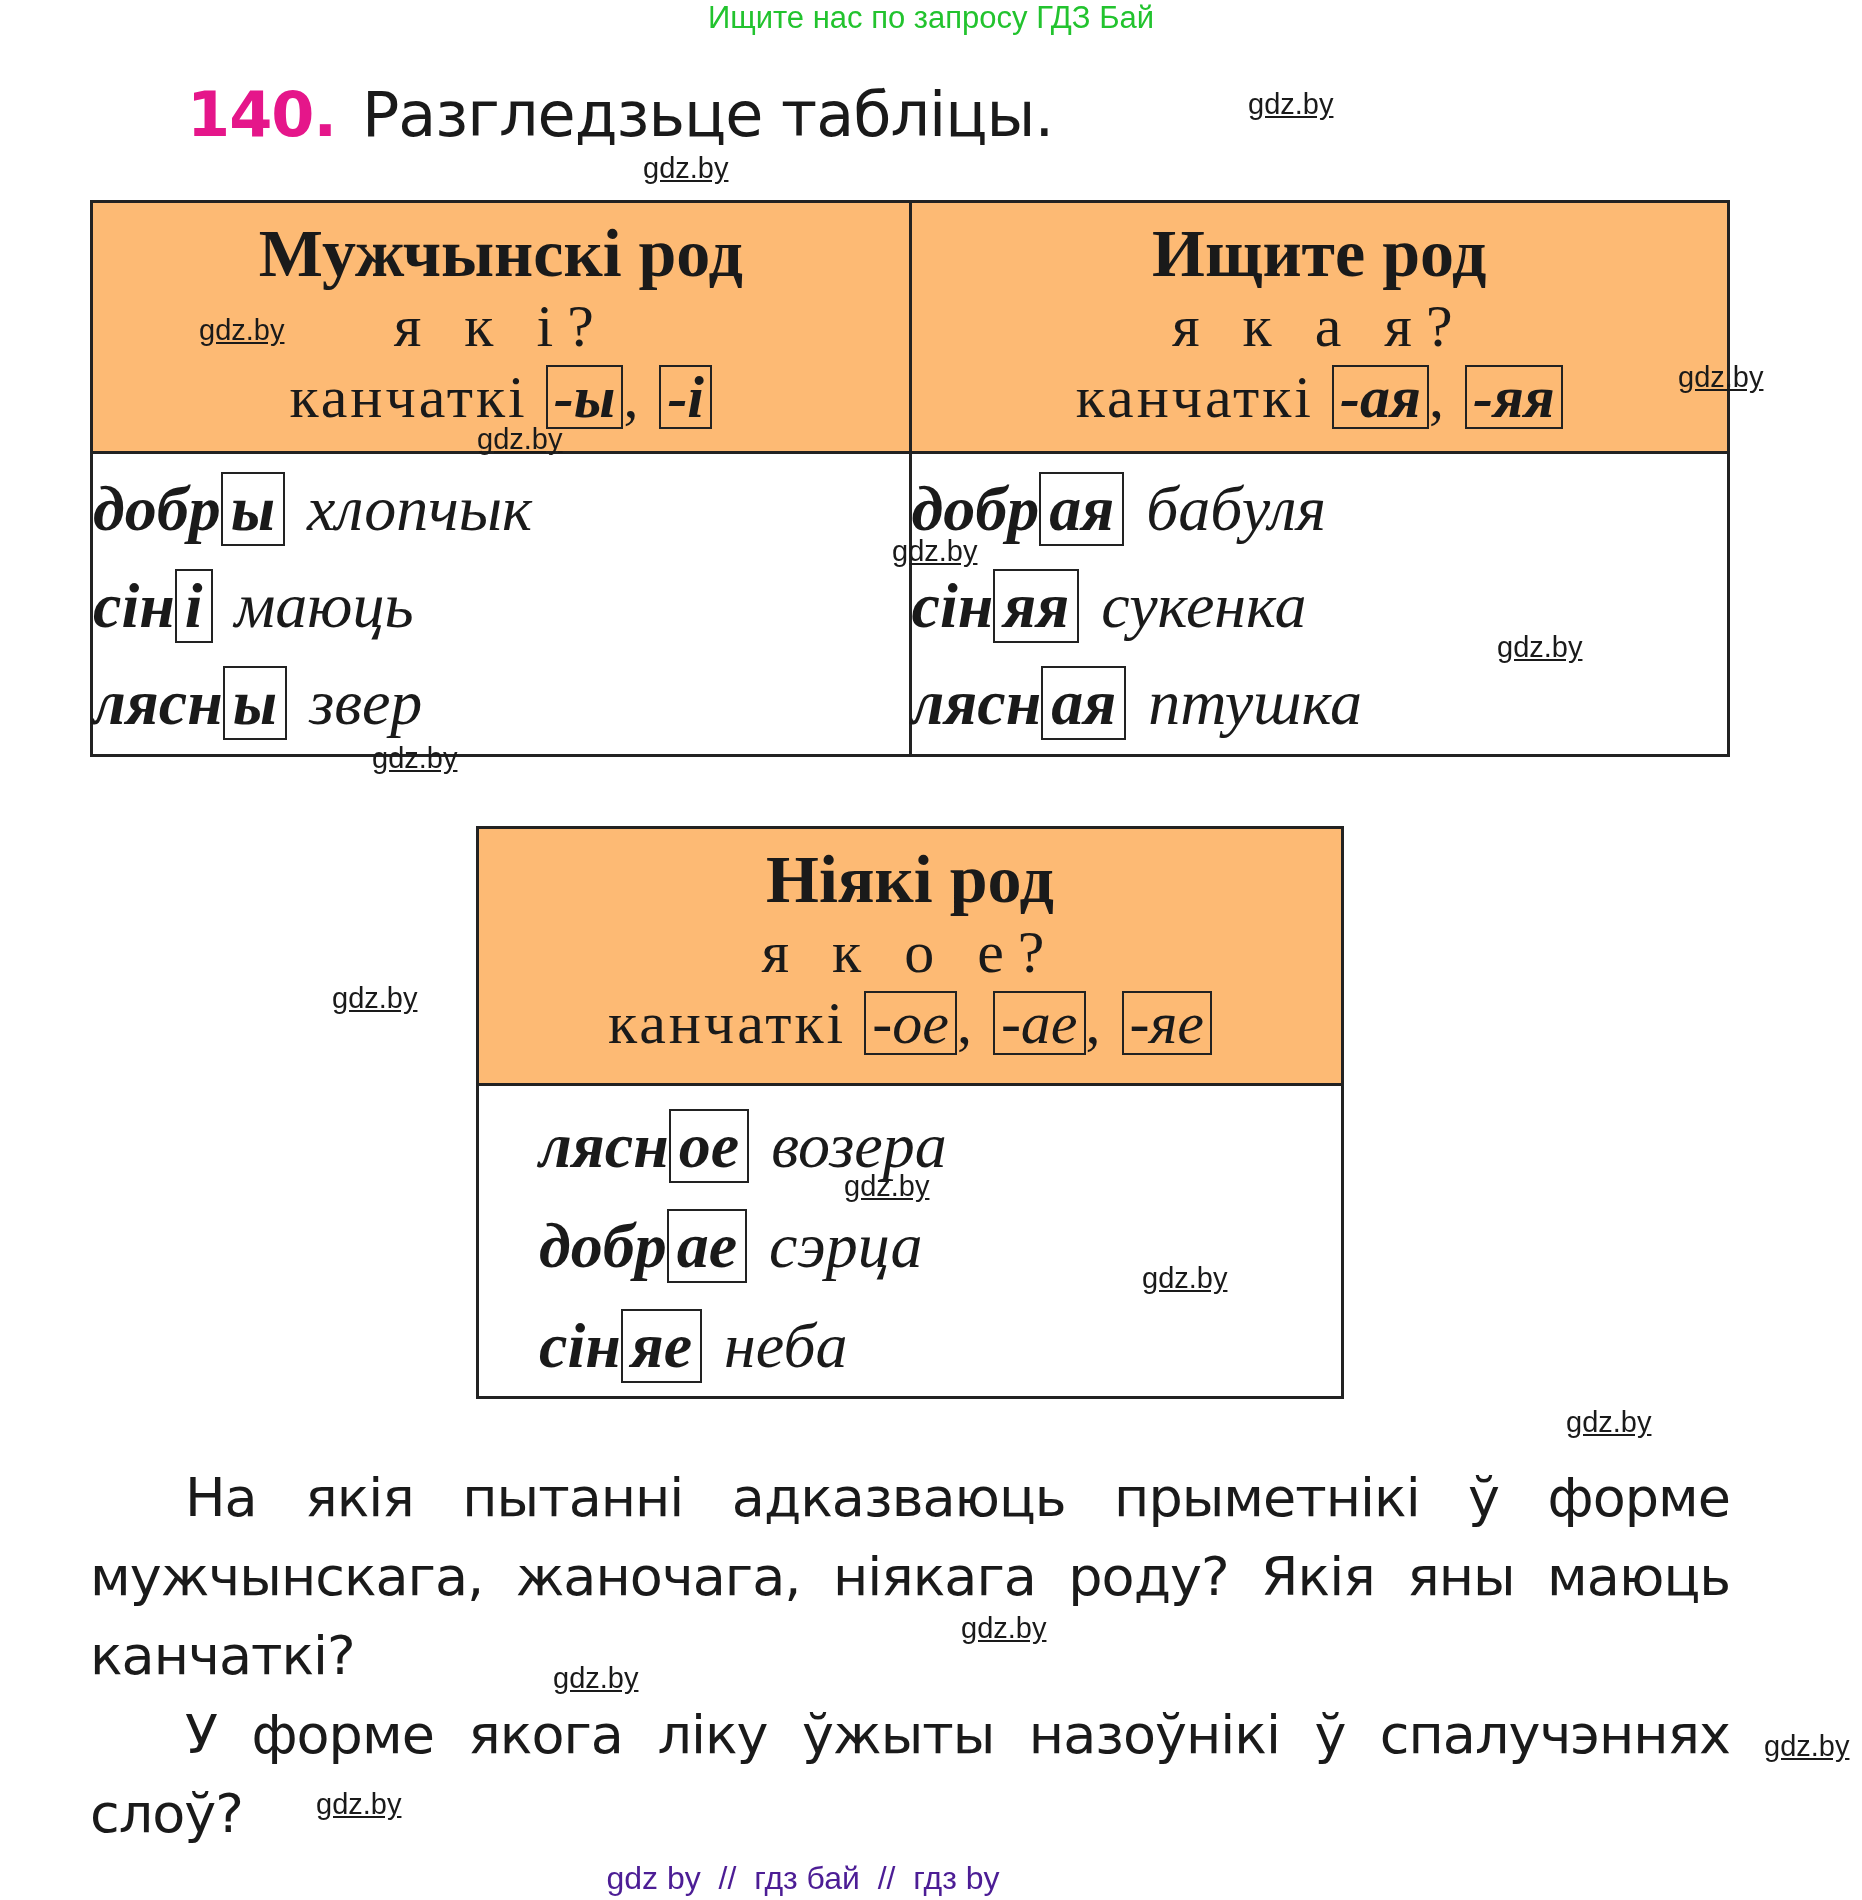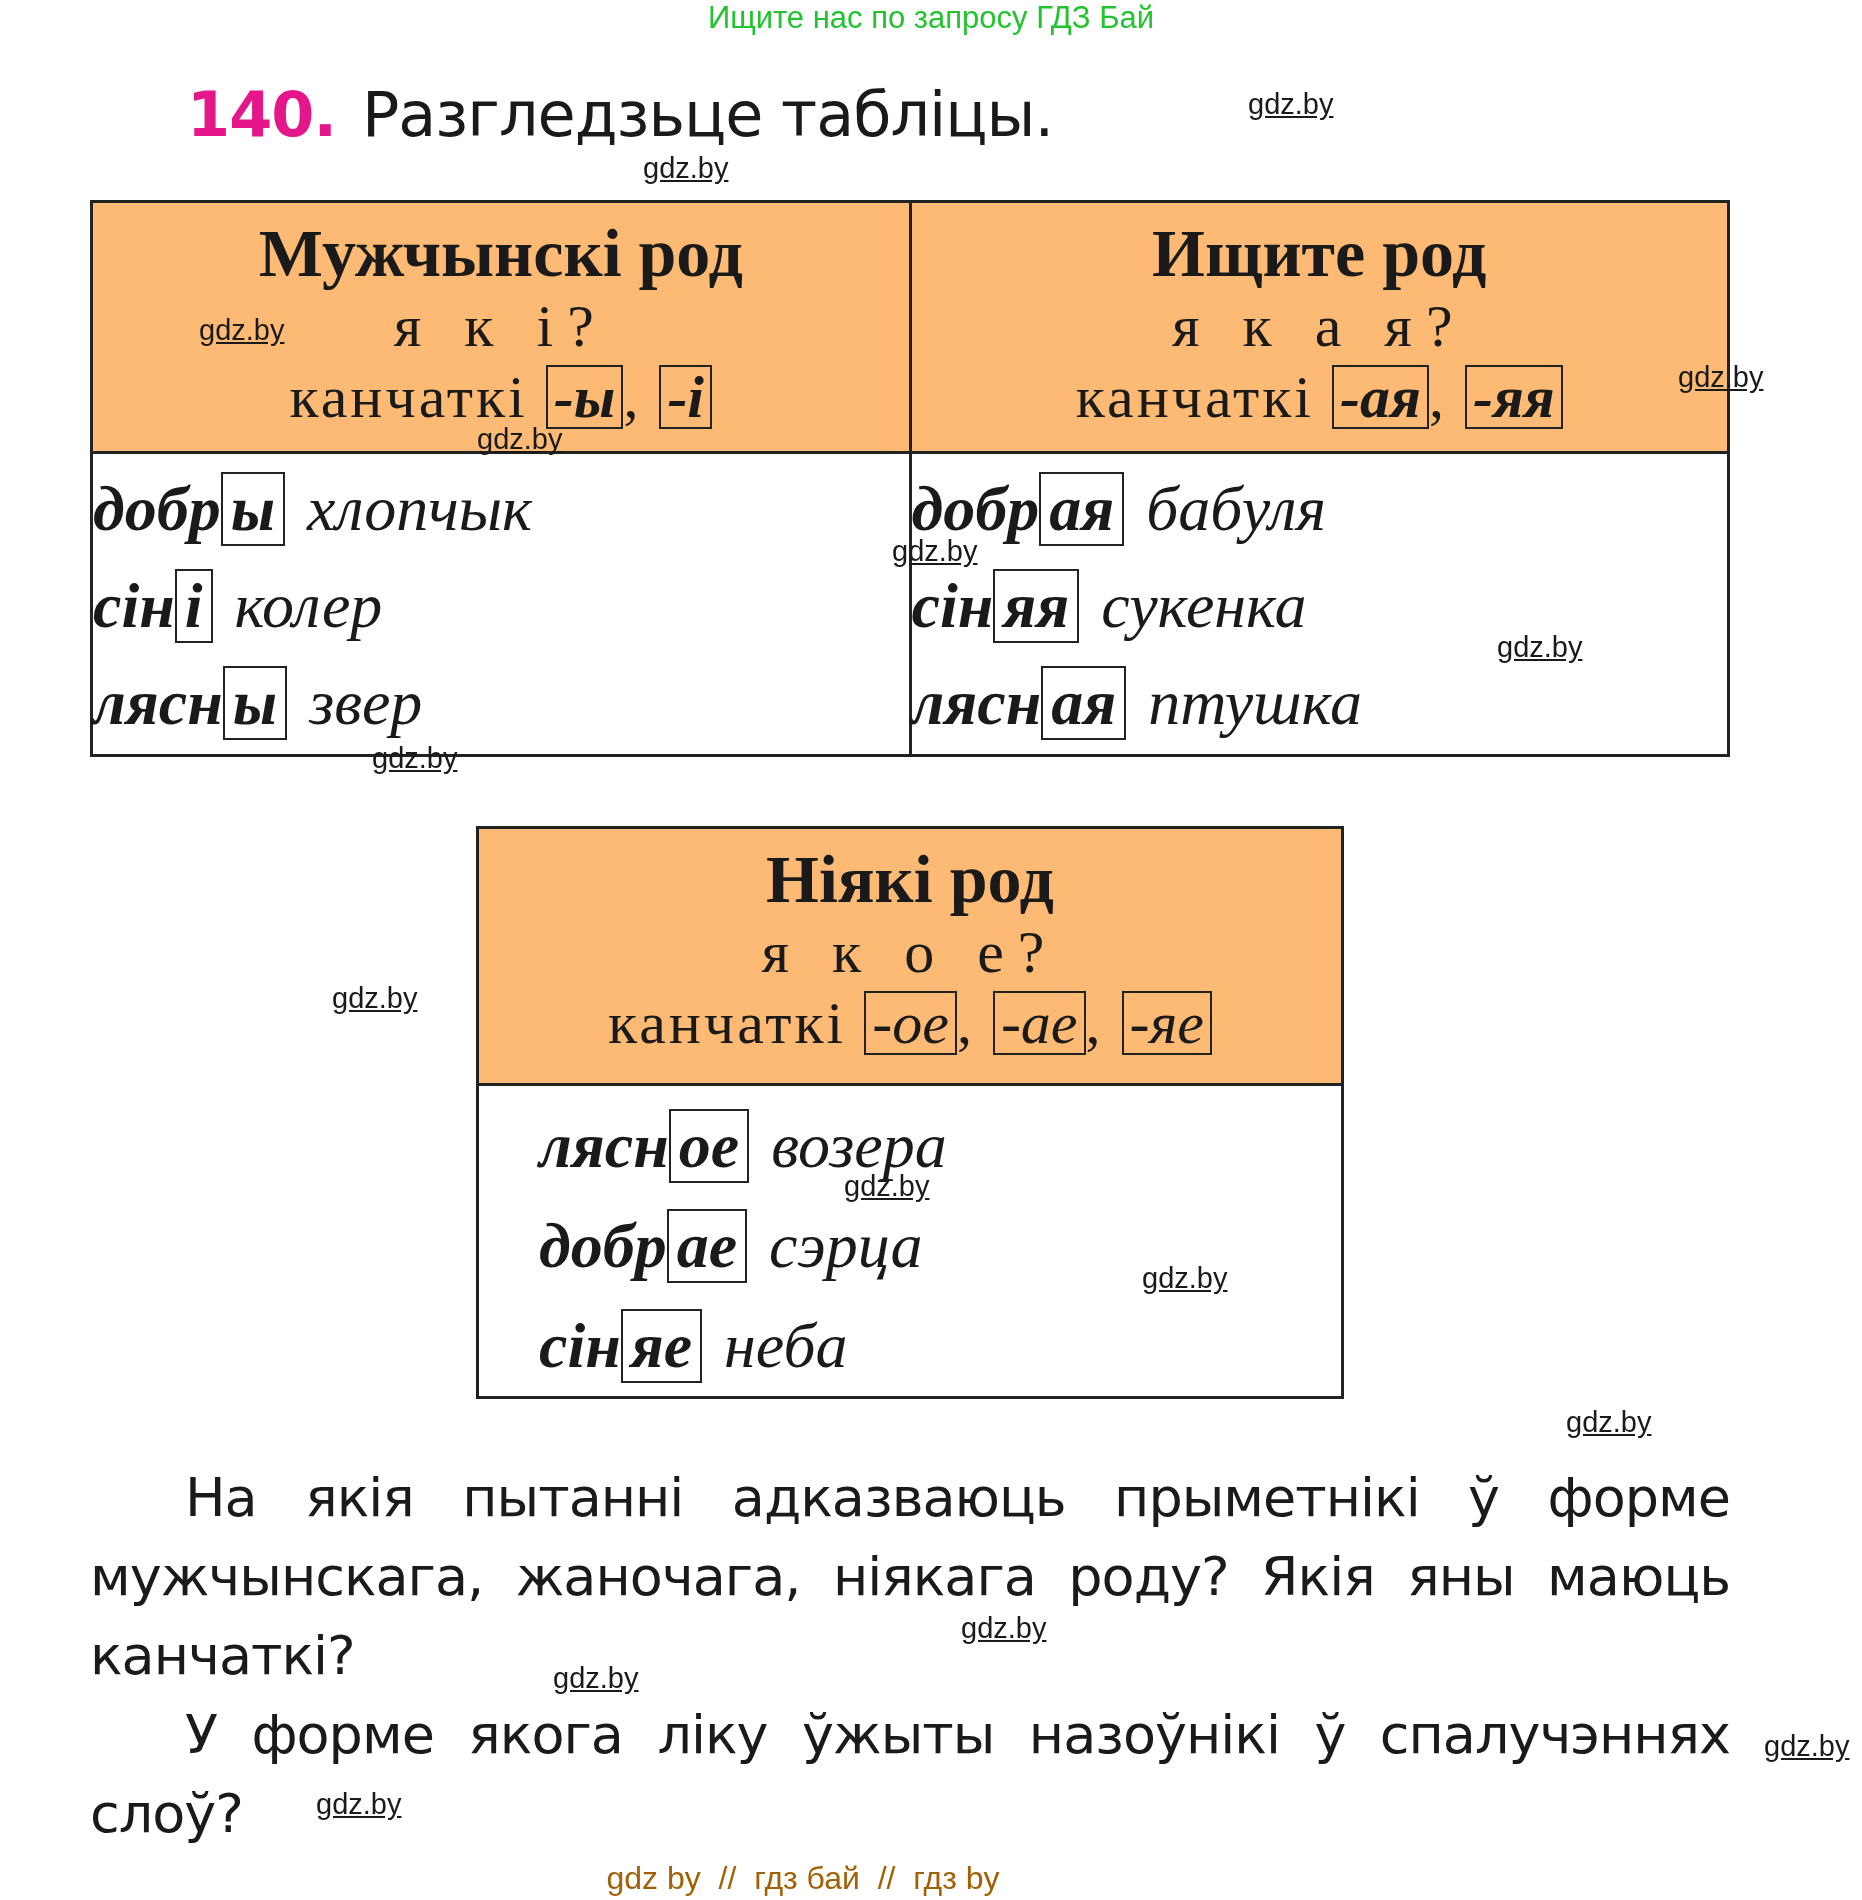--- a/index.html
+++ b/index.html
@@ -17,21 +17,21 @@
   .hdr-end { font-size:60px; line-height:72px; letter-spacing:3px; }
   .endbox { display:inline-block; border:2px solid #222; font-style:italic; font-weight:bold; padding:0 6px; line-height:60px; letter-spacing:0; }
   .endbox.light { font-weight:normal; }
   .body-cell { font-family:"Liberation Serif", serif; font-size:64px; padding-left:58px; }
   .ex-row { height:97px; line-height:97px; white-space:nowrap; font-style:italic; }
   .stem { font-weight:bold; }
   .box { display:inline-block; border:2px solid #222; font-weight:bold; padding:0 8px; line-height:70px; margin-right:22px; }
   .noun { font-weight:normal; }
   .para { left:90px; width:1640px; font-family:"DejaVu Sans", sans-serif; font-size:54px; line-height:79px; text-align:justify; letter-spacing:-1px; }
   .para p { margin:0; text-indent:95px; }
-  .footer { left:0; width:1606px; top:1860px; text-align:center; font-size:32px; color:#a16207; white-space:pre; }
+  .footer { left:0; width:1606px; top:1860px; text-align:center; font-size:32px; color:#4c1d95; white-space:pre; }
 </style>
 </head>
 <body>
 
 <div class="abs banner">Ищите нас по запросу ГДЗ Бай</div>
 
 <div class="abs ex-title">
   <span class="ex-num">140.</span><span>Разгледзьце табліцы.</span>
 </div>
 
@@ -53,21 +53,21 @@
       <div class="hdr-end">
         <span>канчаткі</span>
         <span class="endbox">-ая</span>,
         <span class="endbox">-яя</span>
       </div>
     </td>
   </tr>
   <tr style="height:303px;">
     <td class="body-cell" style="padding-top:6px;margin-left:38px;">
       <div class="ex-row"><span class="stem">добр</span><span class="box">ы</span><span class="noun">хлопчык</span></div>
-      <div class="ex-row"><span class="stem">сін</span><span class="box">і</span><span class="noun">колер</span></div>
+      <div class="ex-row"><span class="stem">сін</span><span class="box">і</span><span class="noun">маюць</span></div>
       <div class="ex-row"><span class="stem">лясн</span><span class="box">ы</span><span class="noun">звер</span></div>
     </td>
     <td class="body-cell" style="padding-top:6px;">
       <div class="ex-row"><span class="stem">добр</span><span class="box">ая</span><span class="noun">бабуля</span></div>
       <div class="ex-row"><span class="stem">сін</span><span class="box">яя</span><span class="noun">сукенка</span></div>
       <div class="ex-row"><span class="stem">лясн</span><span class="box">ая</span><span class="noun">птушка</span></div>
     </td>
   </tr>
 </tbody>
   </table>

